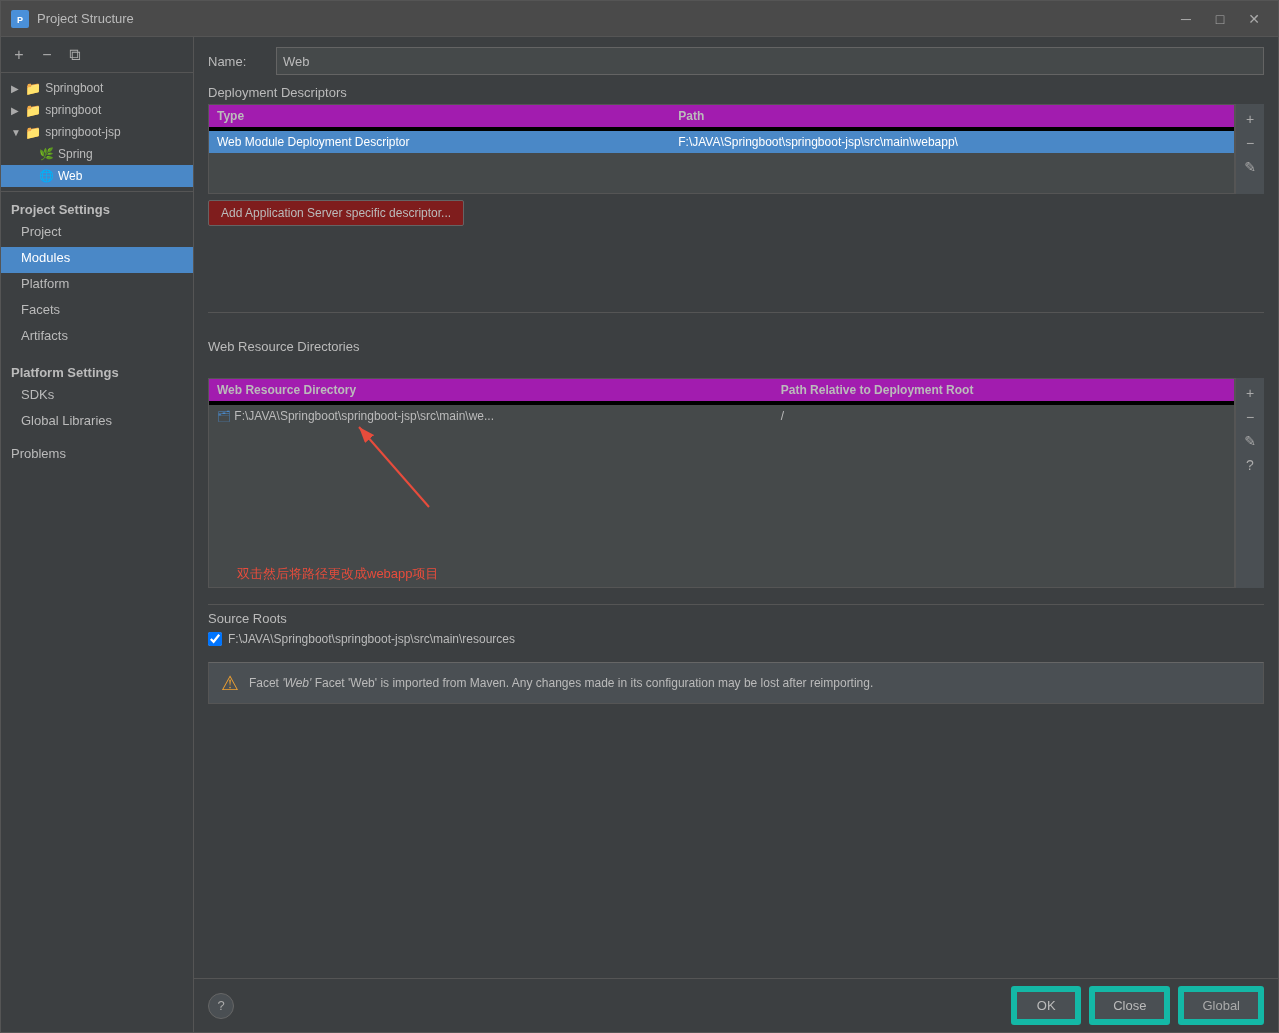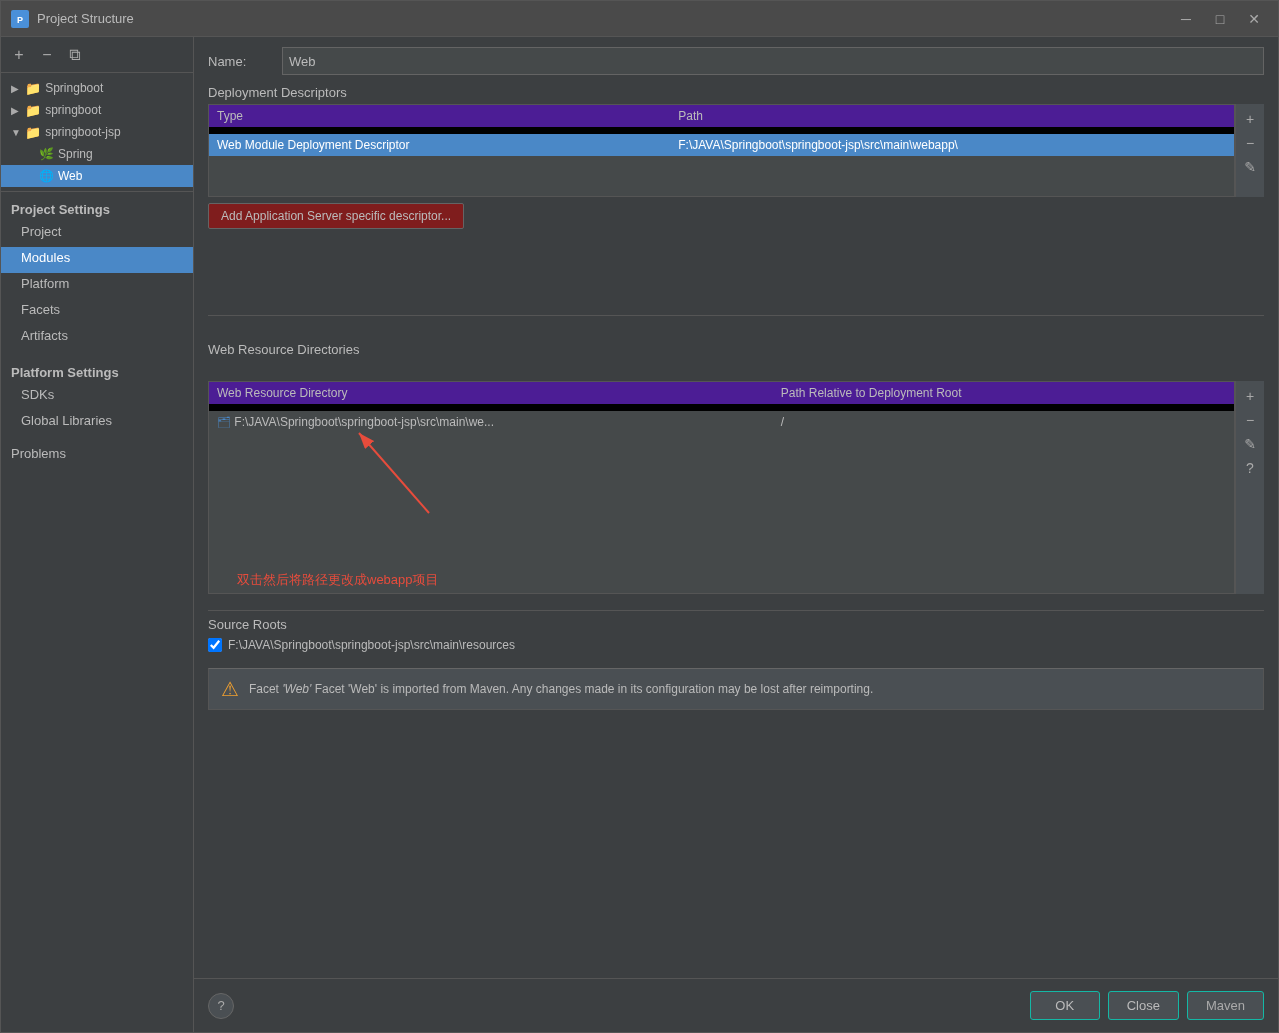--- a/index.html
+++ b/index.html
@@ -168,21 +168,21 @@
       overflow-y: auto;
       display: flex;
       flex-direction: column;
       gap: 10px;
     }
 
     
     .name-row {
       display: flex;
       align-items: center;
-      gap: 24px;
+      gap: 18px;
     }
     .name-label {
       color: #bbbbbb;
       font-size: 13px;
       width: 50px;
       flex-shrink: 0;
     }
     .name-input {
       flex: 1;
       height: 28px;
@@ -211,26 +211,26 @@
     .table-with-buttons {
       display: flex;
       gap: 0;
     }
     .data-table {
       flex: 1;
       border-collapse: collapse;
       width: 100%;
     }
     .data-table th {
-      background: #4c1d95;
-      color: #bbbbbb;
-      font-weight: normal;
+      background: #a21caf;
+      color: #bbbbbb;
+      font-weight: bold;
       text-align: left;
       padding: 4px 8px;
-      border-bottom: 7px solid #000000;
+      border-bottom: 4px solid #000000;
       font-size: 12px;
     }
     .data-table td {
       padding: 4px 8px;
       font-size: 12px;
       color: #bbbbbb;
     }
     .data-table tr.selected td {
       background: #4a88c7;
       color: white;
@@ -364,21 +364,21 @@
       border: 1px solid #666;
       color: #aaa;
       font-size: 13px;
       cursor: pointer;
       display: flex;
       align-items: center;
       justify-content: center;
     }
     .dialog-btn {
       background: #4a4f53;
-      border: 1px solid #14b8a6;
+      border: 6px solid #14b8a6;
       color: #bbbbbb;
       padding: 6px 18px;
       font-size: 13px;
       cursor: pointer;
       border-radius: 3px;
       min-width: 70px;
     }
     .dialog-btn.apply-btn {
       color: #aaaaaa;
     }
@@ -599,17 +599,17 @@
         </div>
 
       </div>
 
       <div class="bottom-bar">
         <div class="bottom-left">
           <button class="help-btn">?</button>
         </div>
         <button class="dialog-btn ok-btn">OK</button>
         <button class="dialog-btn">Close</button>
-        <button class="dialog-btn apply-btn">Maven</button>
+        <button class="dialog-btn apply-btn">Global</button>
       </div>
     </div>
   </div>
 </div>
 
 </body></html>

